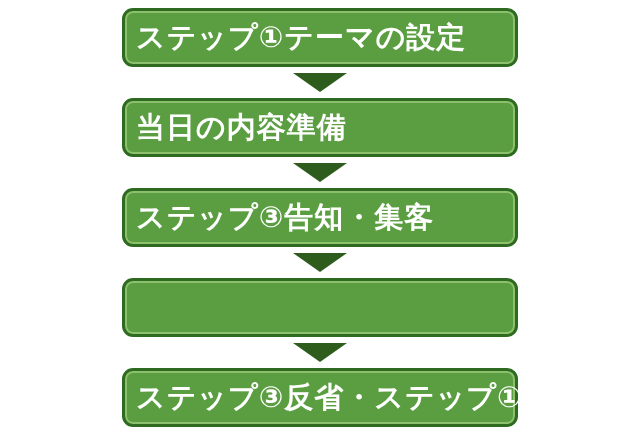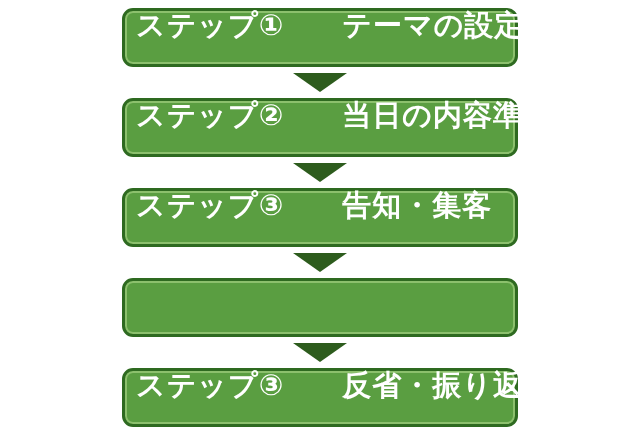--- a/index.html
+++ b/index.html
@@ -24,34 +24,33 @@
   }
   .step-bar {
     width: 396px;
     height: 59px;
     background: var(--bar-fill, #5a9e41);
     border: 3px solid var(--bar-border, #2e6a20);
     border-radius: 11px;
     box-sizing: border-box;
     box-shadow: inset 0 0 0 2px var(--bar-highlight, #8cc06d);
     display: flex;
-    align-items: flex-start;
+    align-items: center;
     padding-left: 11px;
     flex: 0 0 auto;
   }
   .step-label, .step-title {
     color: var(--step-text, #ffffff);
     font-size: 29px;
     font-weight: bold;
     line-height: 1;
     white-space: nowrap;
     letter-spacing: 1px;
   }
   .step-title {
-    margin-left: 58px;
   }
   .arrow {
     width: 0;
     height: 0;
     border-left: 27px solid transparent;
     border-right: 27px solid transparent;
     border-top: 19px solid var(--arrow-color, #2d5c1d);
     margin: 6px 0;
     flex: 0 0 auto;
   }
@@ -62,36 +61,35 @@
 <div class="flowchart">
 
   <div class="step-bar">
     <span class="step-label">ステップ①</span>
     <span class="step-title">テーマの設定</span>
   </div>
 
   <div class="arrow"></div>
 
   <div class="step-bar">
-    <span class="step-label">ステップ②</span>
     <span class="step-title">当日の内容準備</span>
   </div>
 
   <div class="arrow"></div>
 
   <div class="step-bar">
     <span class="step-label">ステップ③</span>
     <span class="step-title">告知・集客</span>
   </div>
 
   <div class="arrow"></div>
 
   <div class="step-bar">
   </div>
 
   <div class="arrow"></div>
 
   <div class="step-bar">
     <span class="step-label">ステップ③</span>
-    <span class="step-title">反省・振り返り</span>
+    <span class="step-title">反省・ステップ①</span>
   </div>
 
 </div>
 
 </body></html>

